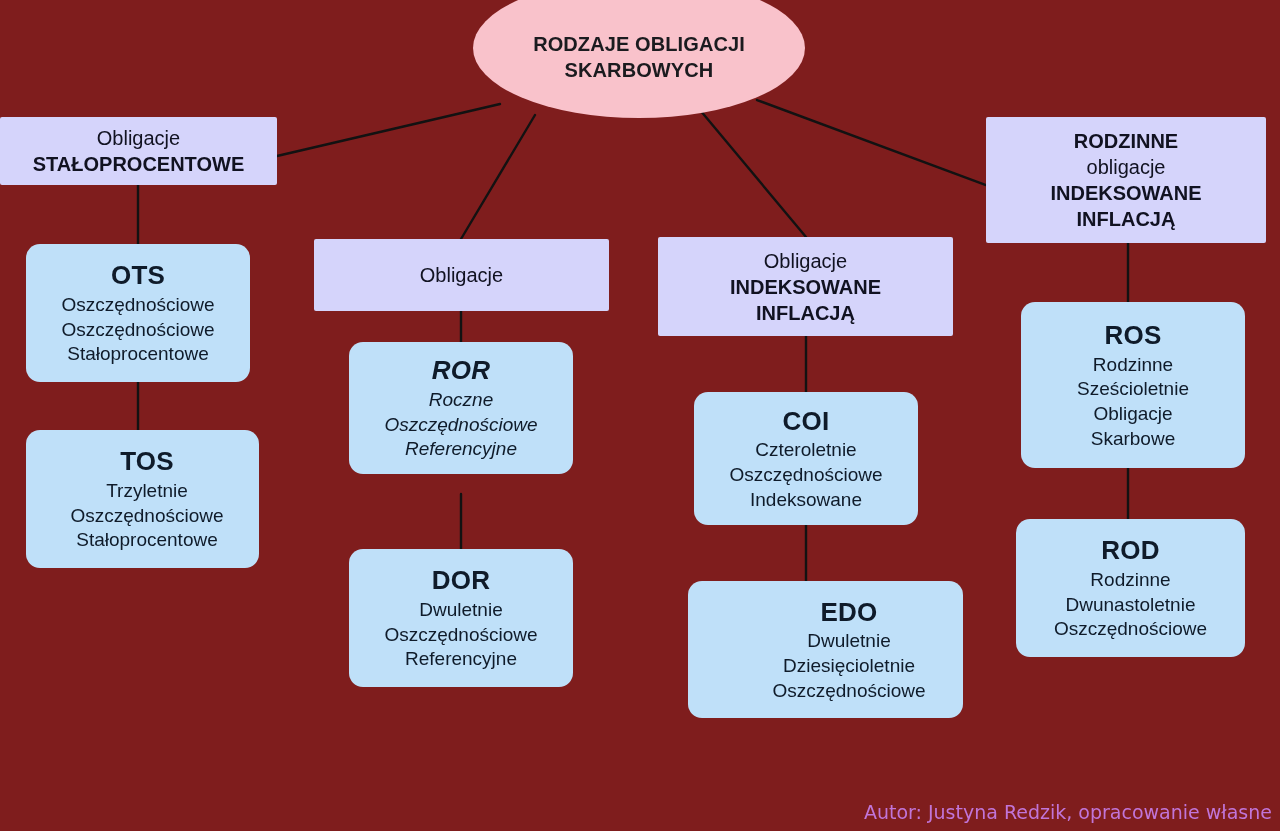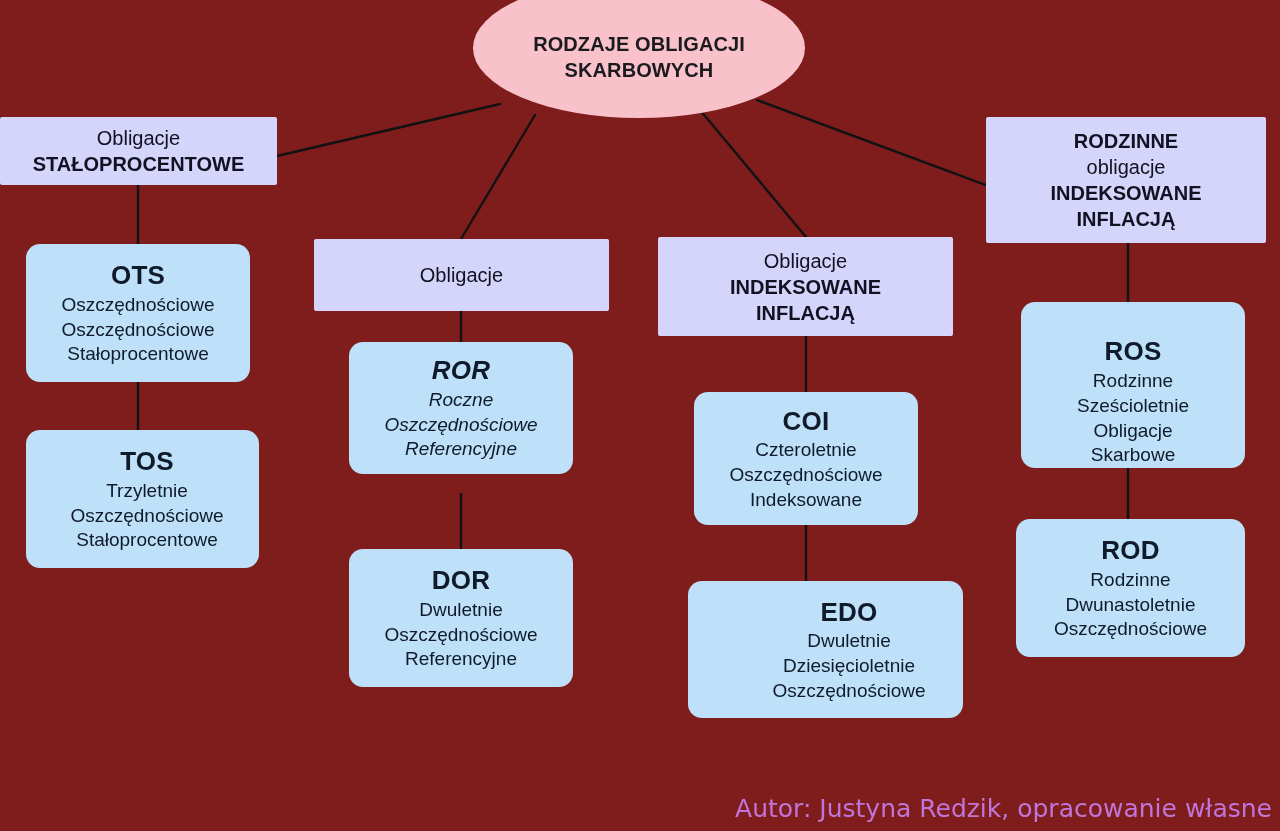--- a/index.html
+++ b/index.html
@@ -82,21 +82,21 @@
     font-size: 26px;
     letter-spacing: .2px;
   }
 
   
   .credit {
     position: absolute;
     right: 8px;
     bottom: 8px;
     color: #c175d8;
-    font-size: 25px;
+    font-size: 19px;
     font-family: "DejaVu Sans", sans-serif;
     white-space: nowrap;
   }
 </style>
 </head>
 <body>
 
 <div id="canvas">
 
   <svg id="edges" viewBox="0 0 1280 831" width="1280" height="831" xmlns="http://www.w3.org/2000/svg">
@@ -208,21 +208,21 @@
 
   <div class="leaf-node" style="left:688px; top:581px; width:228px; height:137px;padding-left:47px;">
     <div class="txt">
       <span class="code">EDO</span><br>
       <span>Dwuletnie</span><br>
       <span>Dziesięcioletnie</span><br>
       <span>Oszczędnościowe</span>
     </div>
   </div>
 
-  <div class="leaf-node" style="left:1021px; top:302px; width:224px; height:166px;align-items:flex-end;">
+  <div class="leaf-node" style="left:1021px; top:302px; width:224px; height:166px;">
     <div class="txt">
       <span class="code">ROS</span><br>
       <span>Rodzinne</span><br>
       <span>Sześcioletnie</span><br>
       <span>Obligacje</span><br>
       <span>Skarbowe</span>
     </div>
   </div>
 
   <div class="leaf-node" style="left:1016px; top:519px; width:229px; height:138px;">

